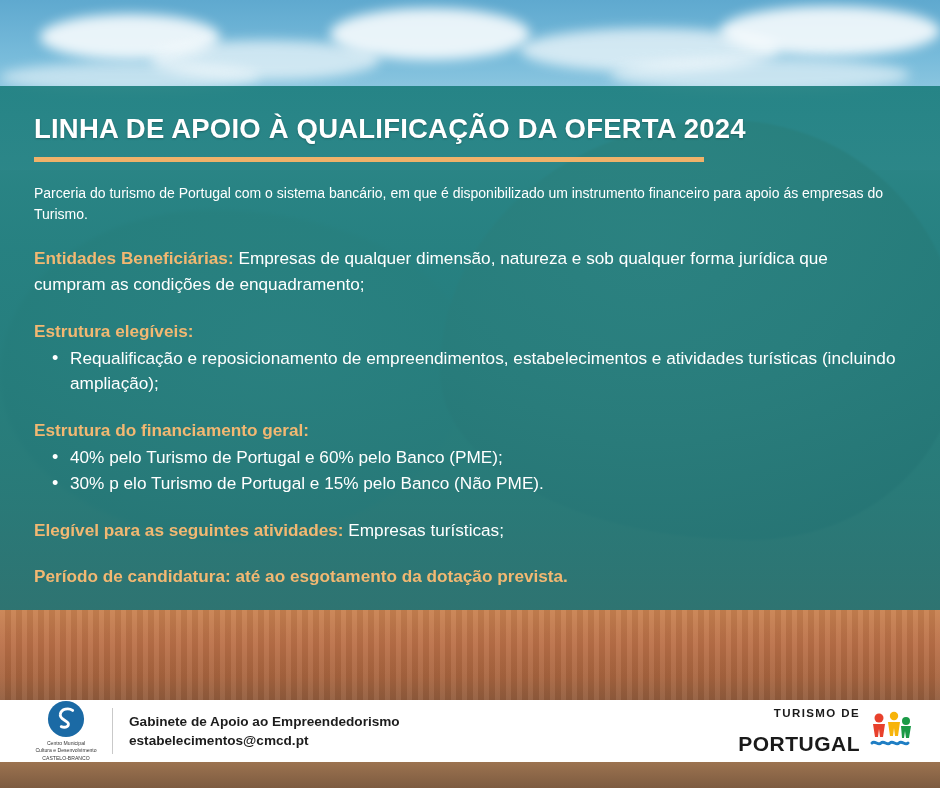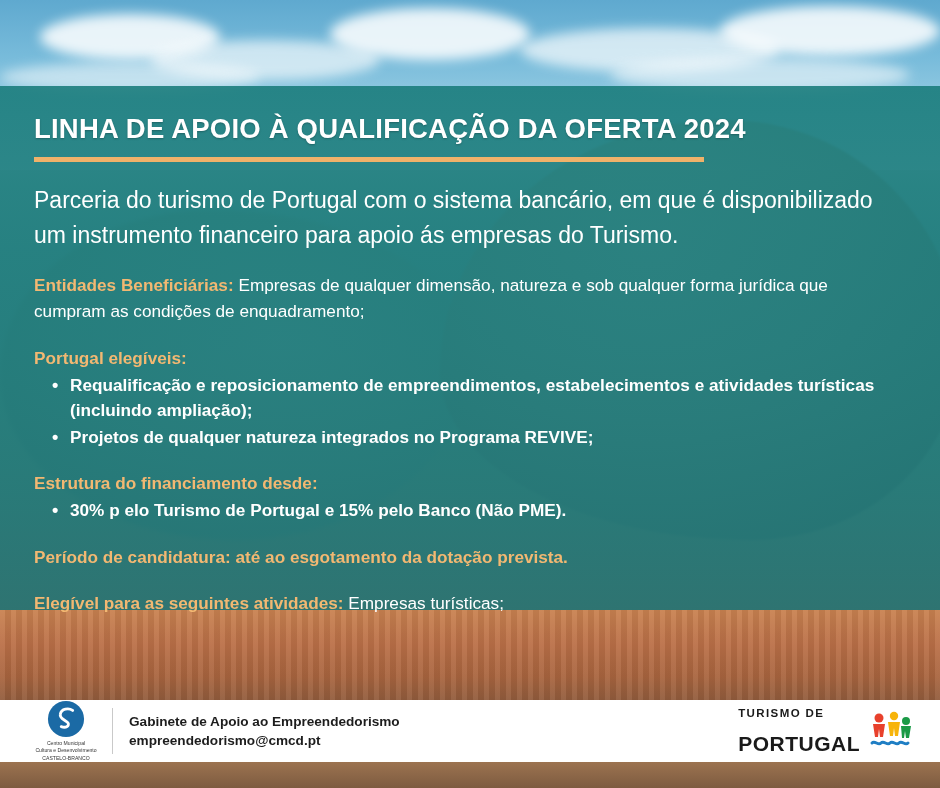--- a/index.html
+++ b/index.html
@@ -99,39 +99,38 @@
     line-height: 1.1;
     text-shadow: 0 1px 2px rgba(0,0,0,0.25);
   }
   .rule {
     margin-top: 13px;
     width: 670px; height: 5px;
     background: #f0b26a;
   }
   p.intro {
     margin-top: 21px;
-    font-size: 23px;
+    font-size: 14px;
     line-height: 1.5;
     max-width: 855px;
   }
   .section { margin-top: 20px; }
   .lbl {
     color: #f2b872;
     font-weight: bold;
   }
   .line {
     font-size: 17.2px;
     line-height: 1.52;
     margin-top: 20px;
   }
   ul.bullets {
     list-style: none;
     margin: 2px 0 0 0;
     padding: 0;
-    font-weight: bold;
   }
   ul.bullets li {
     position: relative;
     font-size: 17.2px;
     line-height: 1.48;
     padding-left: 36px;
     margin-top: 1px;
   }
   ul.bullets li::before {
     content: "\2022";
@@ -172,21 +171,21 @@
     font-size: 13.6px;
     line-height: 1.42;
     font-weight: bold;
   }
   .tp-logo {
     margin-left: auto;
     margin-right: 26px;
     display: flex; align-items: center;
   }
   .tp-words {
-    text-align: left;
+    text-align: right;
     color: #1a1a1a;
     line-height: 1;
   }
   .tp-small { font-size: 11.5px; letter-spacing: 1.4px; font-weight: bold; }
   .tp-big { font-size: 21px; letter-spacing: 0.5px; font-weight: bold; margin-top: 14px;}
   .tp-mark { margin-left: 8px; width: 46px; height: 40px; }
 </style>
 </head>
 <body>
 
@@ -216,40 +215,40 @@
     <h1 class="title">LINHA DE APOIO À QUALIFICAÇÃO DA OFERTA 2024</h1>
     <div class="rule"></div>
 
     <p class="intro">Parceria do turismo de Portugal com o sistema bancário, em que é disponibilizado um instrumento financeiro para apoio ás empresas do Turismo.</p>
 
     <div class="section">
       <div class="line"><span class="lbl">Entidades Beneficiárias:</span><span> Empresas de qualquer dimensão, natureza e sob qualquer forma jurídica que cumpram as condições de enquadramento;</span></div>
     </div>
 
     <div class="heading-line">
-      <div class="line"><span class="lbl">Portugal elegíveis:</span></div>
+      <div class="line"><span class="lbl">Estrutura elegíveis:</span></div>
       <ul class="bullets">
         <li>Requalificação e reposicionamento de empreendimentos, estabelecimentos e atividades turísticas (incluindo ampliação);</li>
-        <li>Projetos de qualquer natureza integrados no Programa REVIVE;</li>
       </ul>
     </div>
 
     <div class="heading-line">
-      <div class="line"><span class="lbl">Estrutura do financiamento desde:</span></div>
+      <div class="line"><span class="lbl">Estrutura do financiamento geral:</span></div>
       <ul class="bullets">
+        <li>40% pelo Turismo de Portugal e 60% pelo Banco (PME);</li>
         <li>30% p elo Turismo de Portugal e 15% pelo Banco (Não PME).</li>
       </ul>
     </div>
 
     <div class="heading-line">
+      <div class="line"><span class="lbl">Elegível para as seguintes atividades:</span><span> Empresas turísticas;</span></div>
+    </div>
+
+    <div class="heading-line">
       <div class="line"><span class="lbl">Período de candidatura: até ao esgotamento da dotação prevista.</span></div>
-    </div>
-
-    <div class="heading-line">
-      <div class="line"><span class="lbl">Elegível para as seguintes atividades:</span><span> Empresas turísticas;</span></div>
     </div>
 
   </div>
 
   <div class="footer"></div>
   <div class="footer-inner">
 
     <div class="cm-logo">
       <svg class="cm-mark" viewBox="0 0 40 40">
         <circle cx="20" cy="20" r="19" fill="#1b6aa5"></circle>
@@ -259,21 +258,21 @@
         <div>Centro Municipal</div>
         <div>Cultura e Desenvolvimento</div>
         <div>CASTELO-BRANCO</div>
       </div>
     </div>
 
     <div class="divider"></div>
 
     <div class="contact">
       <div>Gabinete de Apoio ao Empreendedorismo</div>
-      <div>empreendedorismo@cmcd.pt</div>
+      <div>estabelecimentos@cmcd.pt</div>
     </div>
 
     <div class="tp-logo">
       <div class="tp-words">
         <div class="tp-small">TURISMO DE</div>
         <div class="tp-big">PORTUGAL</div>
       </div>
       <svg class="tp-mark" viewBox="0 0 46 40">
         <circle cx="11" cy="7" r="4.5" fill="#e8412c"></circle>
         <path d="M5 13h12l-2 13h-3l-1-8-1 8H7z" fill="#e8412c"></path>

